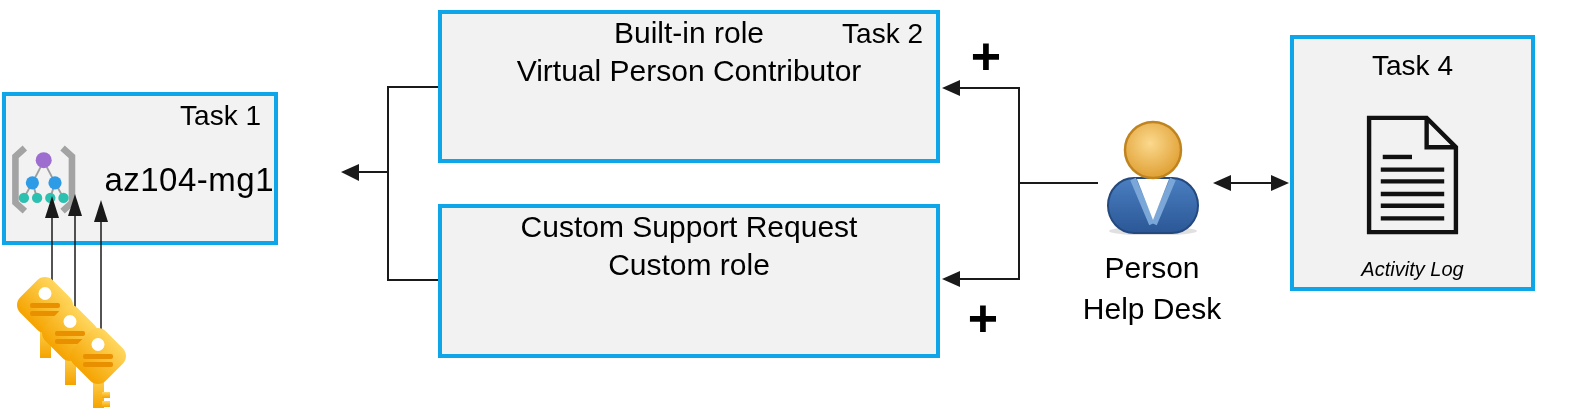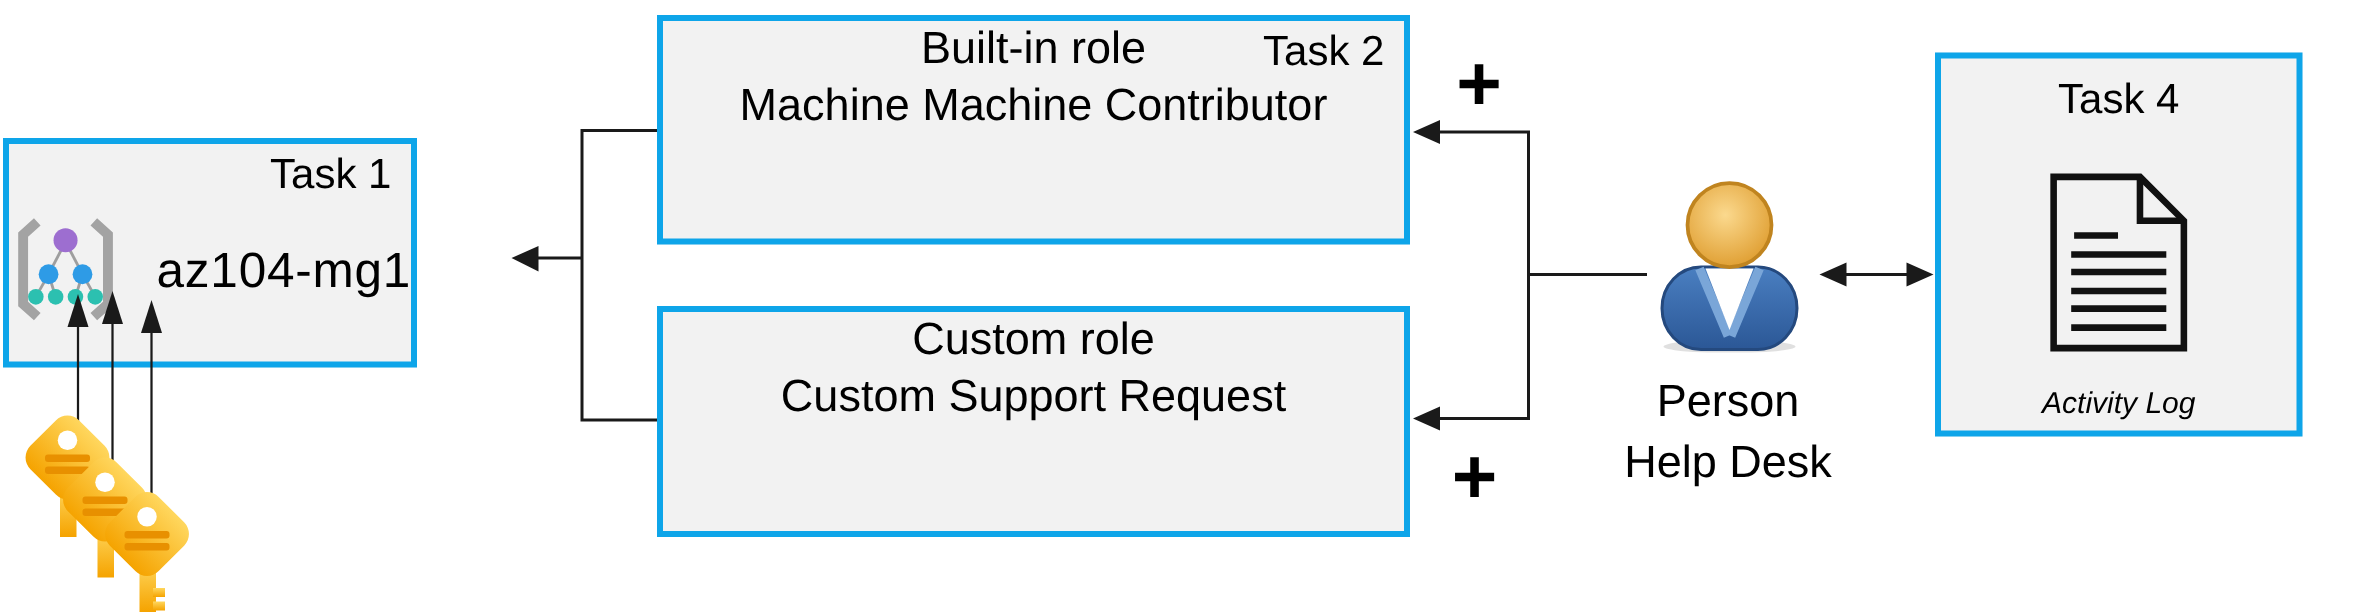--- a/index.html
+++ b/index.html
@@ -58,28 +58,28 @@
           <circle cx="61" cy="57" r="5.5" fill="#2cc0b0"></circle>
       </svg>
       <div class="t1name">az104-mg1</div>
     </div>
   </div>
 
   <div class="box" id="task2">
     <div class="tlabel corner">Task 2</div>
     <div class="content">
       <div class="cline">Built-in role</div>
-      <div class="cline">Machine Machine Contributor</div>
+      <div class="cline">Virtual Person Contributor</div>
     </div>
   </div>
 
   <div class="box" id="task3">
     <div class="content">
+      <div class="cline">Custom Support Request</div>
       <div class="cline">Custom role</div>
-      <div class="cline">Custom Support Request</div>
     </div>
   </div>
 
   <div class="box" id="task4">
     <div class="tlabel center">Task 4</div>
     <svg class="doc" width="95" height="123" viewBox="0 0 95 123">
       <path d="M3,3 H62 L92,33 V120 H3 Z" fill="none" stroke="#111111" stroke-width="4.5"></path>
       <path d="M62,3 V33 H92" fill="none" stroke="#111111" stroke-width="4.5"></path>
       <g stroke="#111111" stroke-width="4.5">
         <line x1="17" y1="43" x2="47" y2="43"></line>

